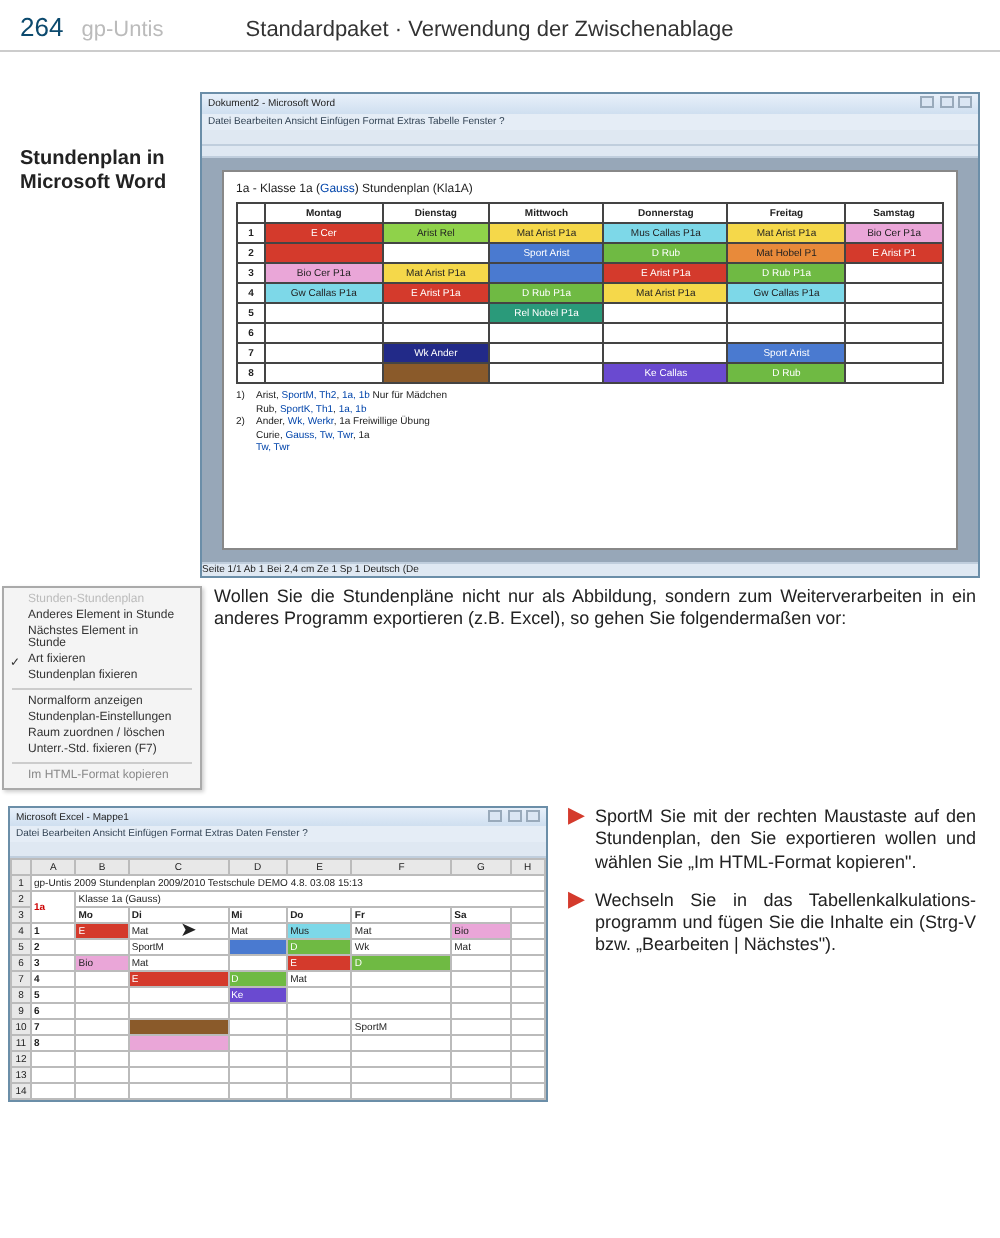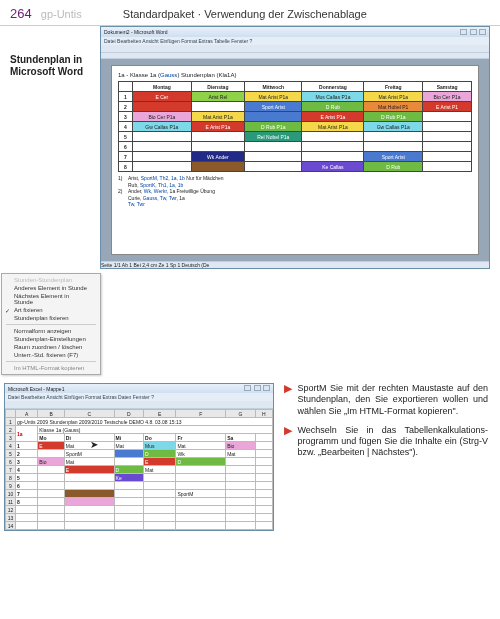--- a/index.html
+++ b/index.html
@@ -10,24 +10,24 @@
     height: 619px;
     overflow: hidden;
     font-size: 9px;
     color: #222;
   }
   .page-header {
     padding: 6px 10px 4px 10px;
     font-size: 11px;
     border-bottom: 1px solid #ccc;
   }
-  .page-header .num { color: #701a75; font-weight: normal; font-size: 13px; margin-right: 6px;}
+  .page-header .num { color: #0c4a6e; font-weight: normal; font-size: 13px; margin-right: 6px;}
   .page-header .grey { color: #bbb; margin-top: 34px; }
   .page-header .text { color: #333; margin-left: 38px; }
-  .row1 { display: flex; margin-top: 0; justify-content: space-between; }
+  .row1 { display: flex; margin-top: 20px; justify-content: space-between; }
   .caption1 {
     width: 100px;
     padding: 28px 4px 0 10px;
     font-weight: bold;
     font-size: 10px;
     line-height: 1.2;
   }
   .word-window {
     flex: 1;
     border: 1px solid #6b8ea8;
@@ -304,20 +304,21 @@
         <div class="sep"></div>
         <div class="mi ">Normalform anzeigen</div>
         <div class="mi ">Stundenplan-Einstellungen</div>
         <div class="mi ">Raum zuordnen / löschen</div>
         <div class="mi ">Unterr.-Std. fixieren (F7)</div>
         <div class="sep"></div>
         <div class="mi sel">Im HTML-Format kopieren</div>
       </div>
     <span class="cursor">➤</span>
   </div>
+  <div class="body-text">Wollen Sie die Stundenpläne nicht nur als Abbildung, sondern zum Weiterverarbeiten in ein anderes Programm exportieren (z.B. Excel), so gehen Sie folgendermaßen vor:</div>
 </div>
 
 <div class="row3">
   <div class="excel-window">
     <div class="word-title">
       <span>Microsoft Excel - Mappe1</span>
       <span class="ctrls">
         <span></span>
         <span></span>
         <span></span>

